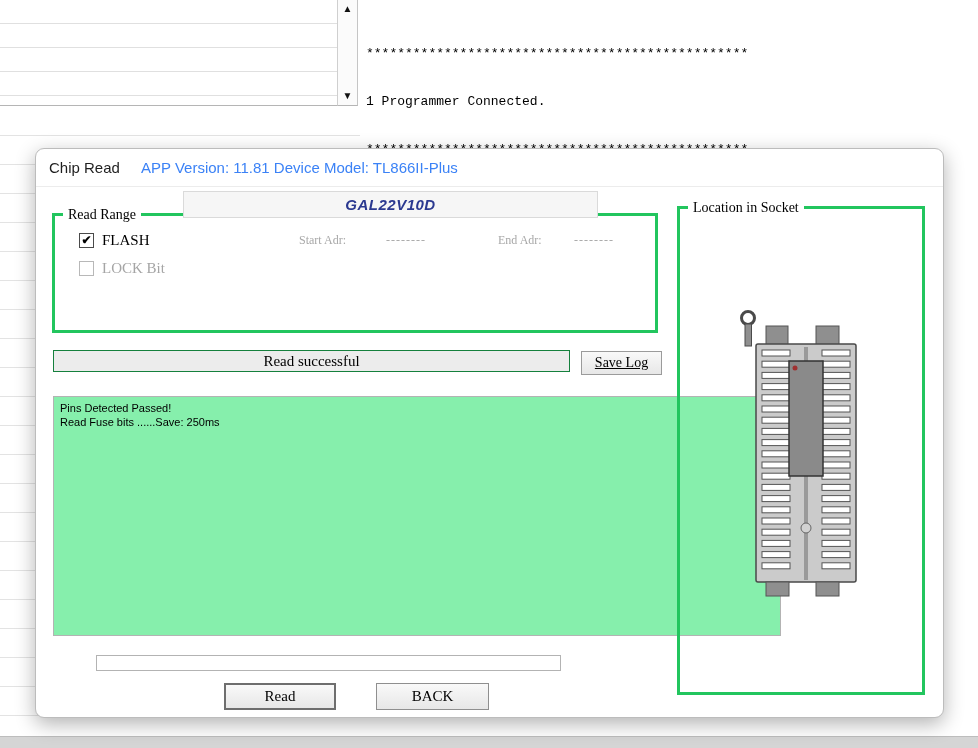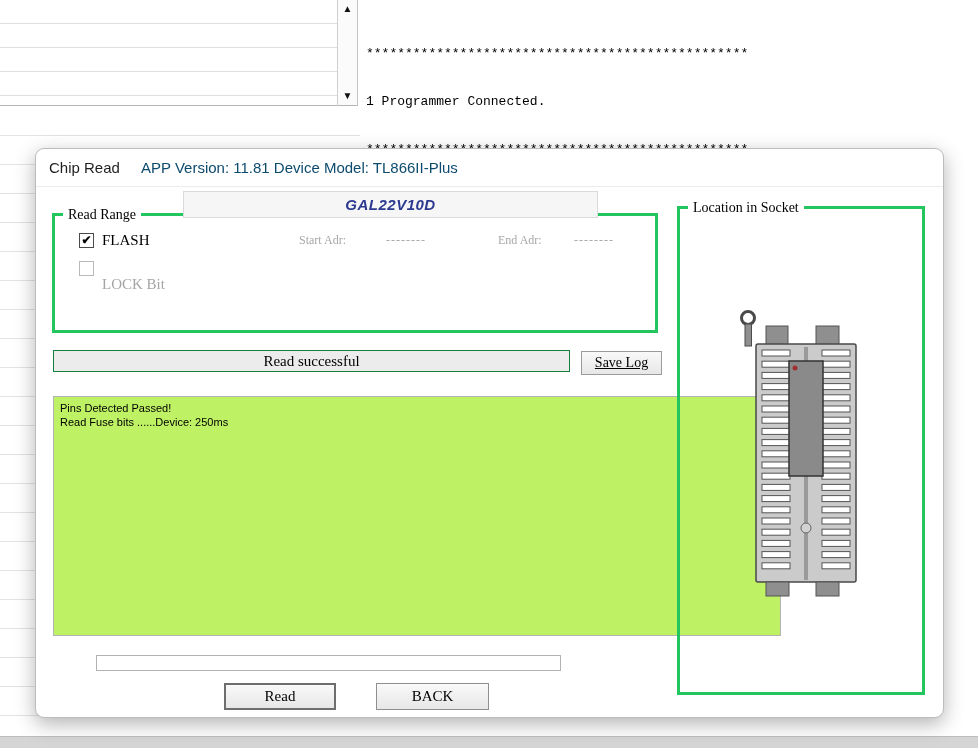--- a/index.html
+++ b/index.html
@@ -41,21 +41,21 @@
   
   .dialog {
     position: absolute; left: 35px; top: 148px; width: 909px; height: 570px;
     background: #ffffff;
     border: 1px solid #bcbcbc; border-radius: 9px;
     box-shadow: 0 6px 20px rgba(0,0,0,0.30);
     padding-left: 13px;
   }
   .dlg-titlebar { position: absolute; left: 0; top: 0; width: 100%; height: 38px; border-bottom: 1px solid #ececec; }
   .dlg-title    { position: absolute; left: 13px;  top: 10px; font-size: 15px; color: #1f1f1f; }
-  .dlg-subtitle { position: absolute; left: 105px; top: 10px; font-size: 15px; color: #0c4a6e; }
+  .dlg-subtitle { position: absolute; left: 105px; top: 10px; font-size: 15px; color: #3b82f6; }
   .chip-tab {
     position: absolute; left: 147px; top: 42px; width: 415px; height: 27px;
     background: #f6f6f6; border: 1px solid #dadada;
     display: flex; align-items: center; justify-content: center;
     font-style: italic; font-weight: bold; font-size: 15px; letter-spacing: .5px;
     z-index: 2;
   }
   .groupbox { position: absolute; border: 3px solid #22c55e; }
   .gb-read-range { left: 16px; top: 64px; width: 606px; height: 120px; }
   .gb-socket     { left: 641px; top: 57px; width: 248px; height: 489px; }
@@ -66,21 +66,21 @@
   .cb {
     position: absolute; width: 15px; height: 15px; background: #fff;
     border: 1px solid #4a4a4a; text-align: center;
     font-size: 12px; line-height: 13px; font-weight: bold; color: #000; cursor: default;
   }
   .cb.disabled { border-color: #b8b8b8; color: #b8b8b8; }
   .cb-flash { left: 43px; top: 84px; }
   .cb-lock  { left: 43px; top: 112px; }
   .serif-label { position: absolute; font-family: "Liberation Serif", serif; font-size: 15px; color: #000; white-space: nowrap; }
   .lbl-flash { left: 66px; top: 83px; }
-  .lbl-lock  { left: 66px; top: 111px; color: #a5a5a5; margin-top: 16px; }
+  .lbl-lock  { left: 66px; top: 111px; color: #a5a5a5; }
   .gray-lbl { position: absolute; font-family: "Liberation Serif", serif; font-size: 12px; color: #a8a8a8; white-space: nowrap; }
   .lbl-start { left: 263px; top: 84px; }
   .val-start { left: 350px; top: 84px; letter-spacing: 1px; }
   .lbl-end   { left: 462px; top: 84px; }
   .val-end   { left: 538px; top: 84px; letter-spacing: 1px; }
   .status-bar {
     position: absolute; left: 17px; top: 201px; width: 517px; height: 22px;
     background: #ececec; border: 1px solid #15803d;
     text-align: center; line-height: 20px;
     font-family: "Liberation Serif", serif; font-size: 15px; color: #000;
@@ -88,21 +88,21 @@
   .btn {
     position: absolute; background: linear-gradient(#f9f9f9, #e7e7e7);
     text-align: center; font-family: "Liberation Serif", serif; color: #000; cursor: default;
   }
   .btn-savelog {
     left: 545px; top: 202px; width: 81px; height: 24px;
     border: 1px solid #9b9b9b; font-size: 14px; line-height: 22px; text-decoration: underline;
   }
   .log-box {
     position: absolute; left: 17px; top: 247px; width: 728px; height: 240px;
-    background: #bef264; border: 1px solid #b3b3b3; padding: 4px 6px;
+    background: #86efac; border: 1px solid #b3b3b3; padding: 4px 6px;
     font-family: "Liberation Sans", sans-serif; font-size: 11px; line-height: 14px; color: #000;
   }
   .progress {
     position: absolute; left: 60px; top: 506px; width: 465px; height: 16px;
     background: #fff; border: 1px solid #b3b3b3;
   }
   .progress-fill { height: 100%; width: 0; background: #3aa63a; }
   .btn-read {
     left: 188px; top: 534px; width: 112px; height: 27px;
     border: 2px solid #6e6e6e; font-size: 15px; line-height: 23px;
@@ -157,21 +157,21 @@
   <div class="gray-lbl lbl-start">Start Adr:</div>
   <div class="gray-lbl val-start">--------</div>
   <div class="gray-lbl lbl-end">End Adr:</div>
   <div class="gray-lbl val-end">--------</div>
 
   <div class="status-bar">Read successful</div>
   <div class="btn btn-savelog">Save Log</div>
 
   <div class="log-box">
     <div>Pins Detected Passed!</div>
-    <div>Read Fuse bits ......Device: 250ms</div>
+    <div>Read Fuse bits ......Save: 250ms</div>
   </div>
 
   <div class="progress">
     <div class="progress-fill" style="width: 0%;"></div>
   </div>
 
   <div class="btn btn-read">Read</div>
   <div class="btn btn-back">BACK</div>
 
   <div class="groupbox gb-socket">

